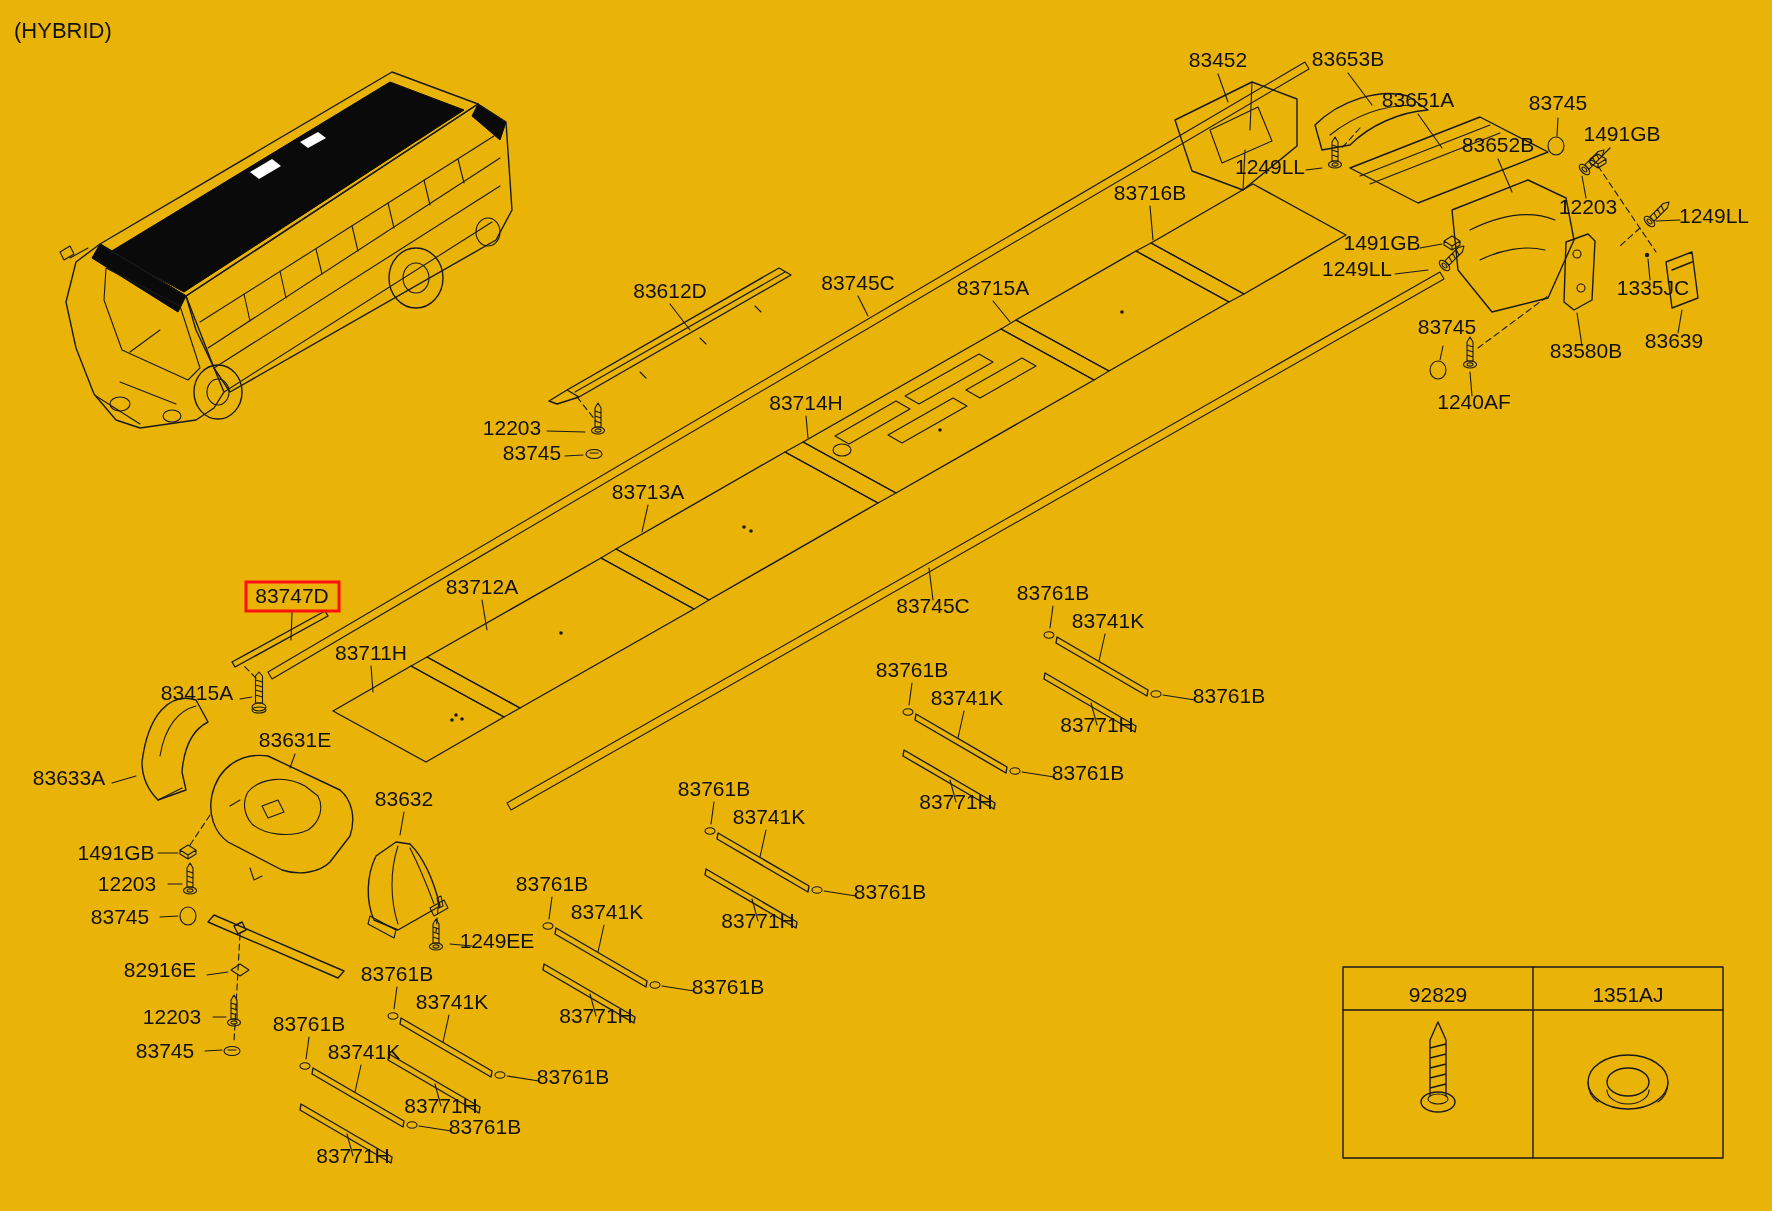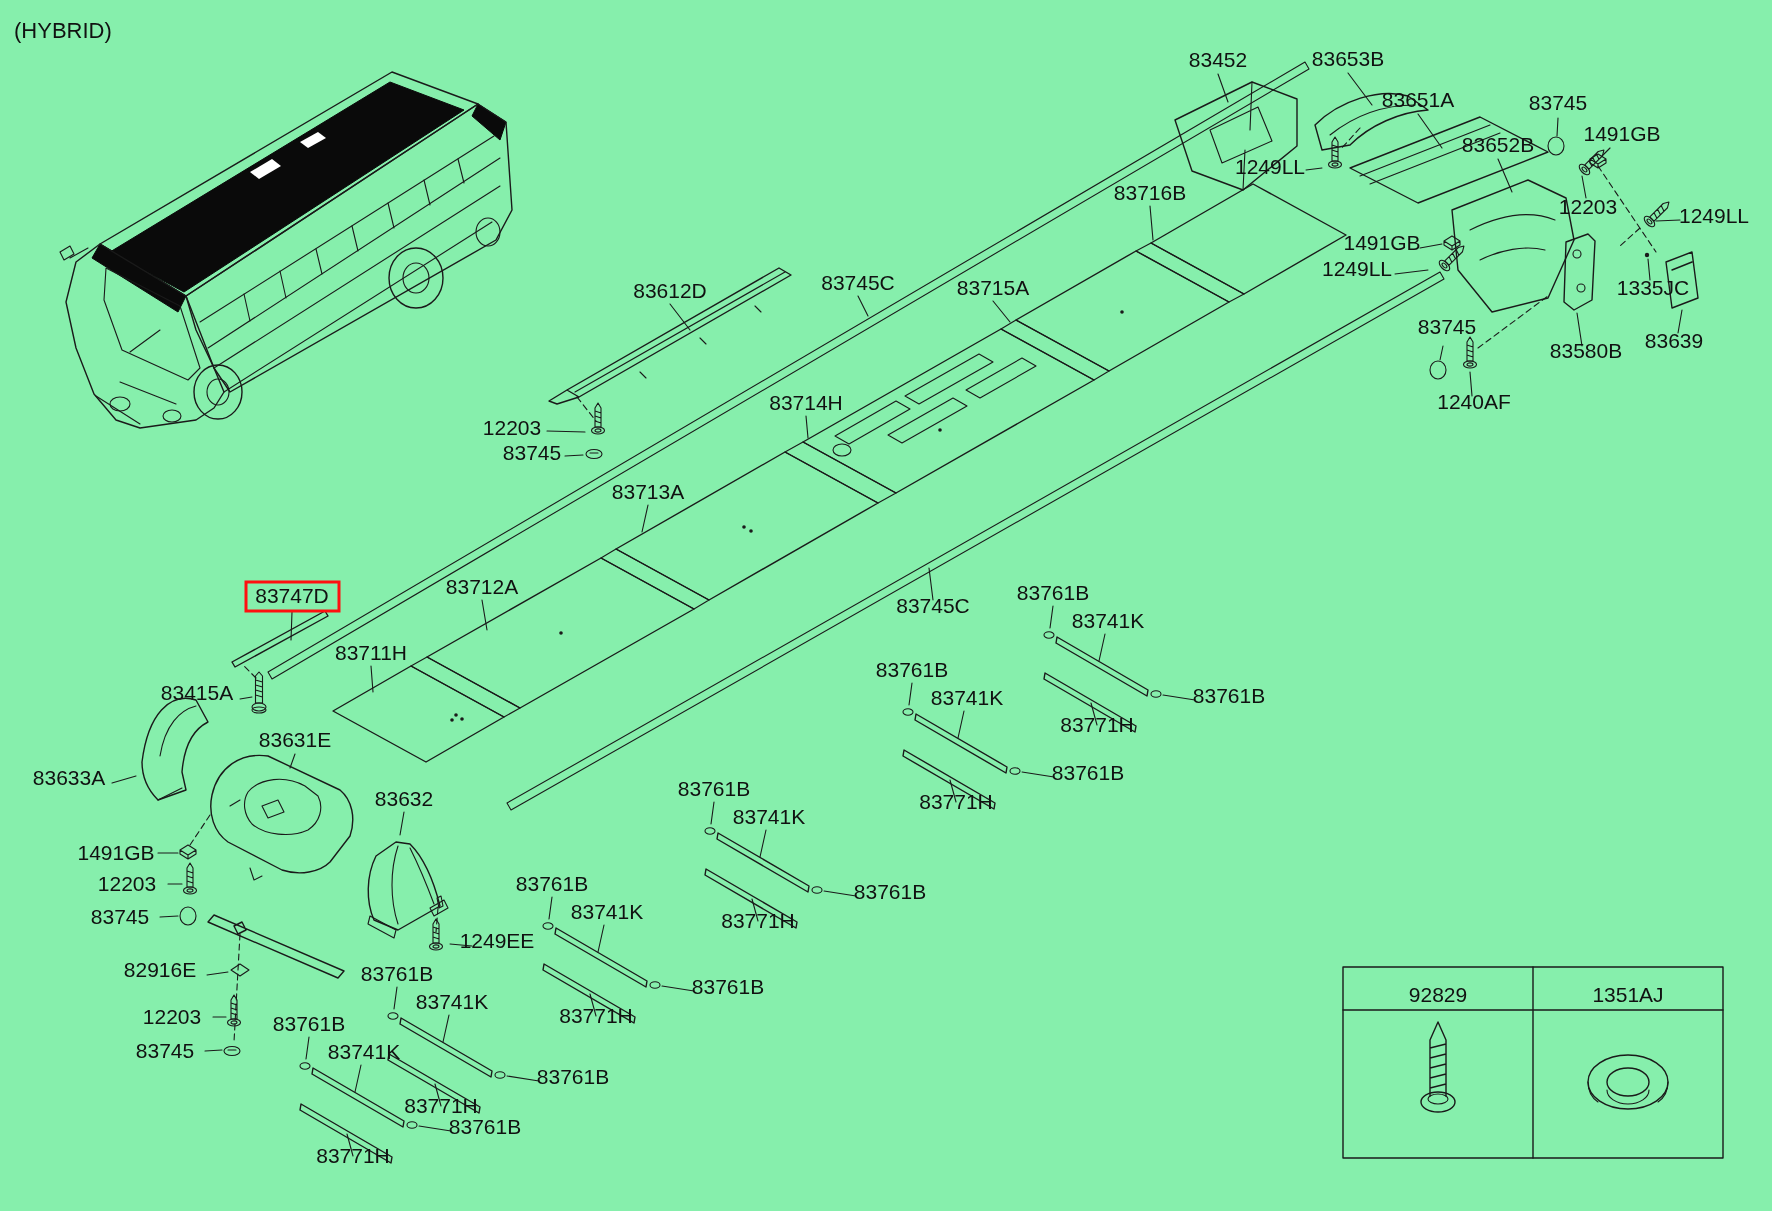--- a/index.html
+++ b/index.html
@@ -1,16 +1,16 @@
 <!DOCTYPE html>
 <html><head>
 <meta charset="utf-8">
 <style>
   html,body{margin:0;padding:0;background:#fff;}
-  #canvas{position:relative;width:1772px;height:1211px;background:#86efac;overflow:hidden;}
+  #canvas{position:relative;width:1772px;height:1211px;background:#eab308;overflow:hidden;}
   svg{position:absolute;left:0;top:0;}
   text{font-family:"Liberation Sans","DejaVu Sans",sans-serif;font-size:21px;fill:#111;text-anchor:middle;}
   .tl{text-anchor:start;font-size:22px;}
   .ln{fill:none;stroke:#1a1a1a;stroke-width:1.4;stroke-linejoin:round;stroke-linecap:round;}
   .thin{stroke-width:1.1;}
   .blk{fill:#0a0a0a;stroke:#0a0a0a;stroke-width:1;}
   .wht{fill:#ffffff;stroke:none;}
   .dash{stroke-dasharray:6 4;}
   .hl{fill:none;stroke:#ff1010;stroke-width:3;}
   .dot{fill:#1a1a1a;stroke:none;}

